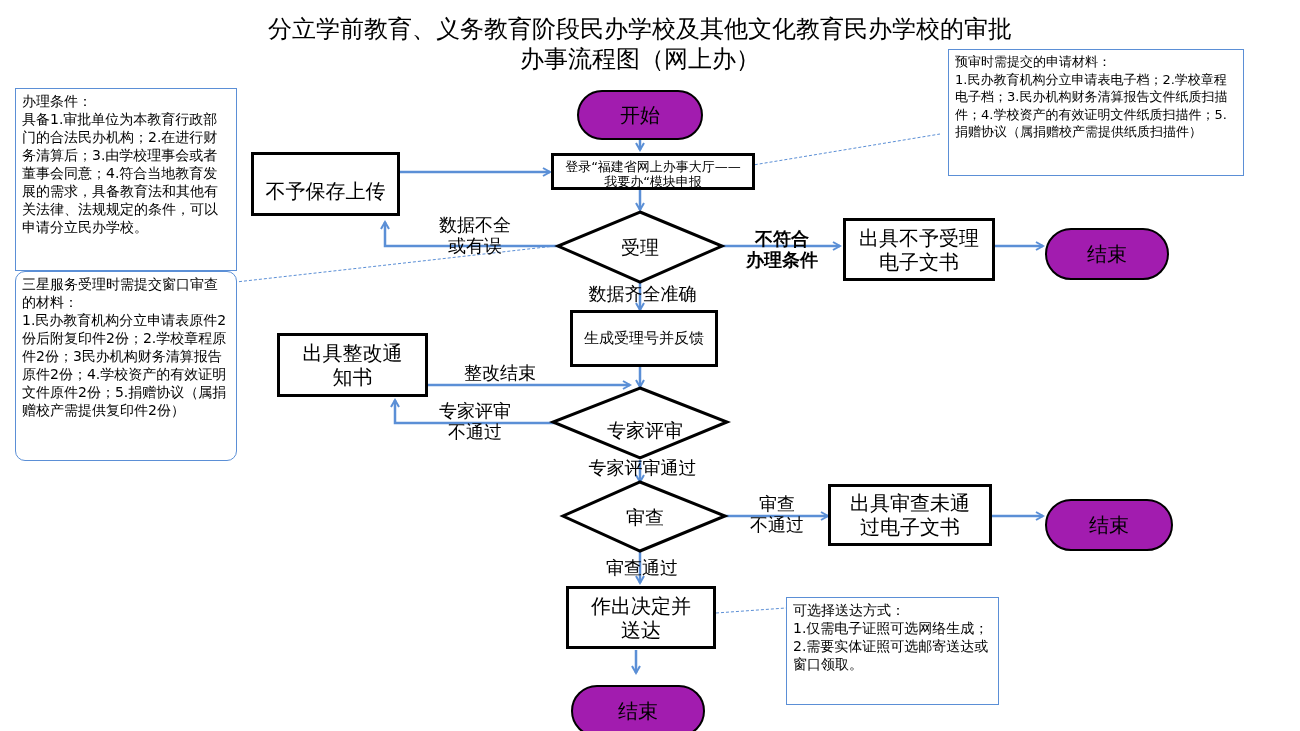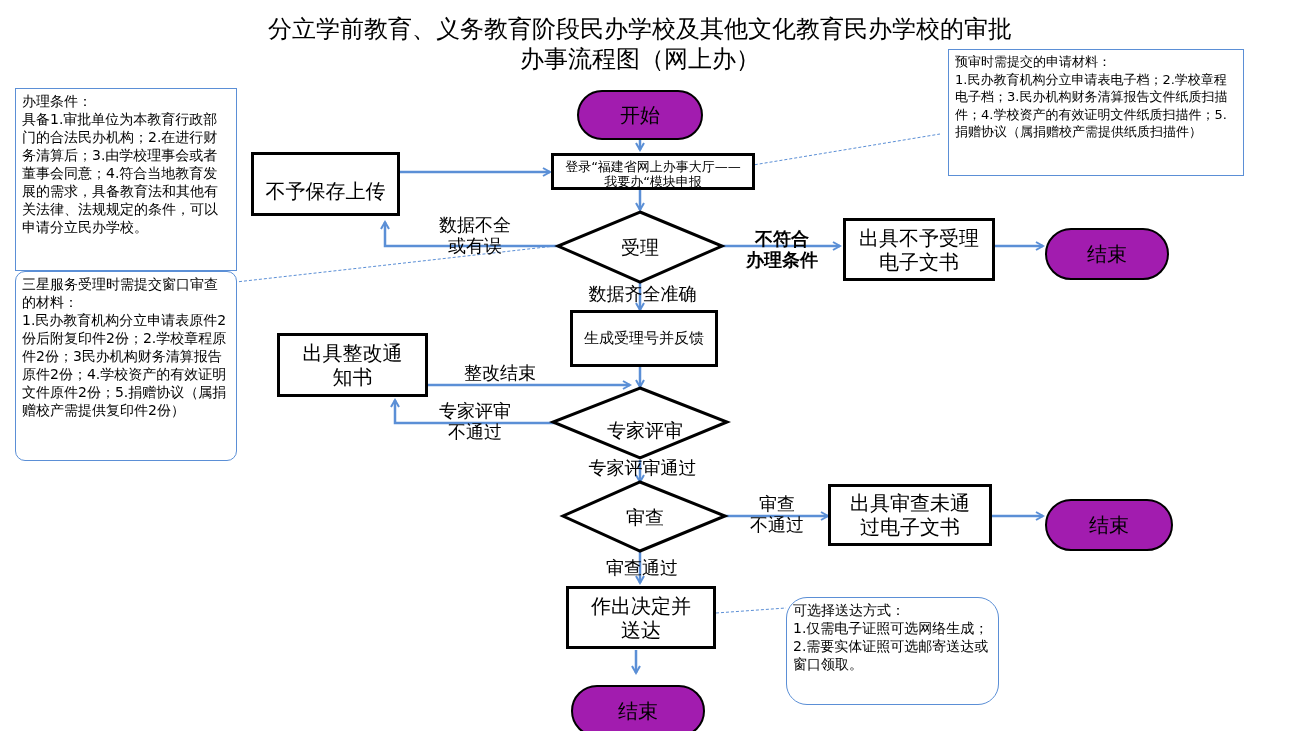--- a/index.html
+++ b/index.html
@@ -133,15 +133,15 @@
   <div>不通过</div>
 </div>
 <div class="elabel" style="left:592px; top:557px; width:100px;">审查通过</div>
 
 <div class="note" style="left:15px; top:88px; width:222px; height:183px;">办理条件：
 具备1.审批单位为本教育行政部门的合法民办机构；2.在进行财务清算后；3.由学校理事会或者董事会同意；4.符合当地教育发展的需求，具备教育法和其他有关法律、法规规定的条件，可以申请分立民办学校。</div>
 <div class="note" style="left:15px; top:271px; width:222px; height:190px;border-radius:10px;">三星服务受理时需提交窗口审查的材料：
 1.民办教育机构分立申请表原件2份后附复印件2份；2.学校章程原件2份；3民办机构财务清算报告原件2份；4.学校资产的有效证明文件原件2份；5.捐赠协议（属捐赠校产需提供复印件2份）</div>
 <div class="note" style="left:948px; top:49px; width:296px; height:127px; font-size:13px; line-height:17.5px;">预审时需提交的申请材料：
 1.民办教育机构分立申请表电子档；2.学校章程电子档；3.民办机构财务清算报告文件纸质扫描件；4.学校资产的有效证明文件纸质扫描件；5.捐赠协议（属捐赠校产需提供纸质扫描件）</div>
-<div class="note" style="left:786px; top:597px; width:213px; height:108px;border-radius:21px;">可选择送达方式：
+<div class="note" style="left:786px; top:597px; width:213px; height:108px;">可选择送达方式：
 1.仅需电子证照可选网络生成；
 2.需要实体证照可选邮寄送达或窗口领取。</div>
 
 </body></html>

